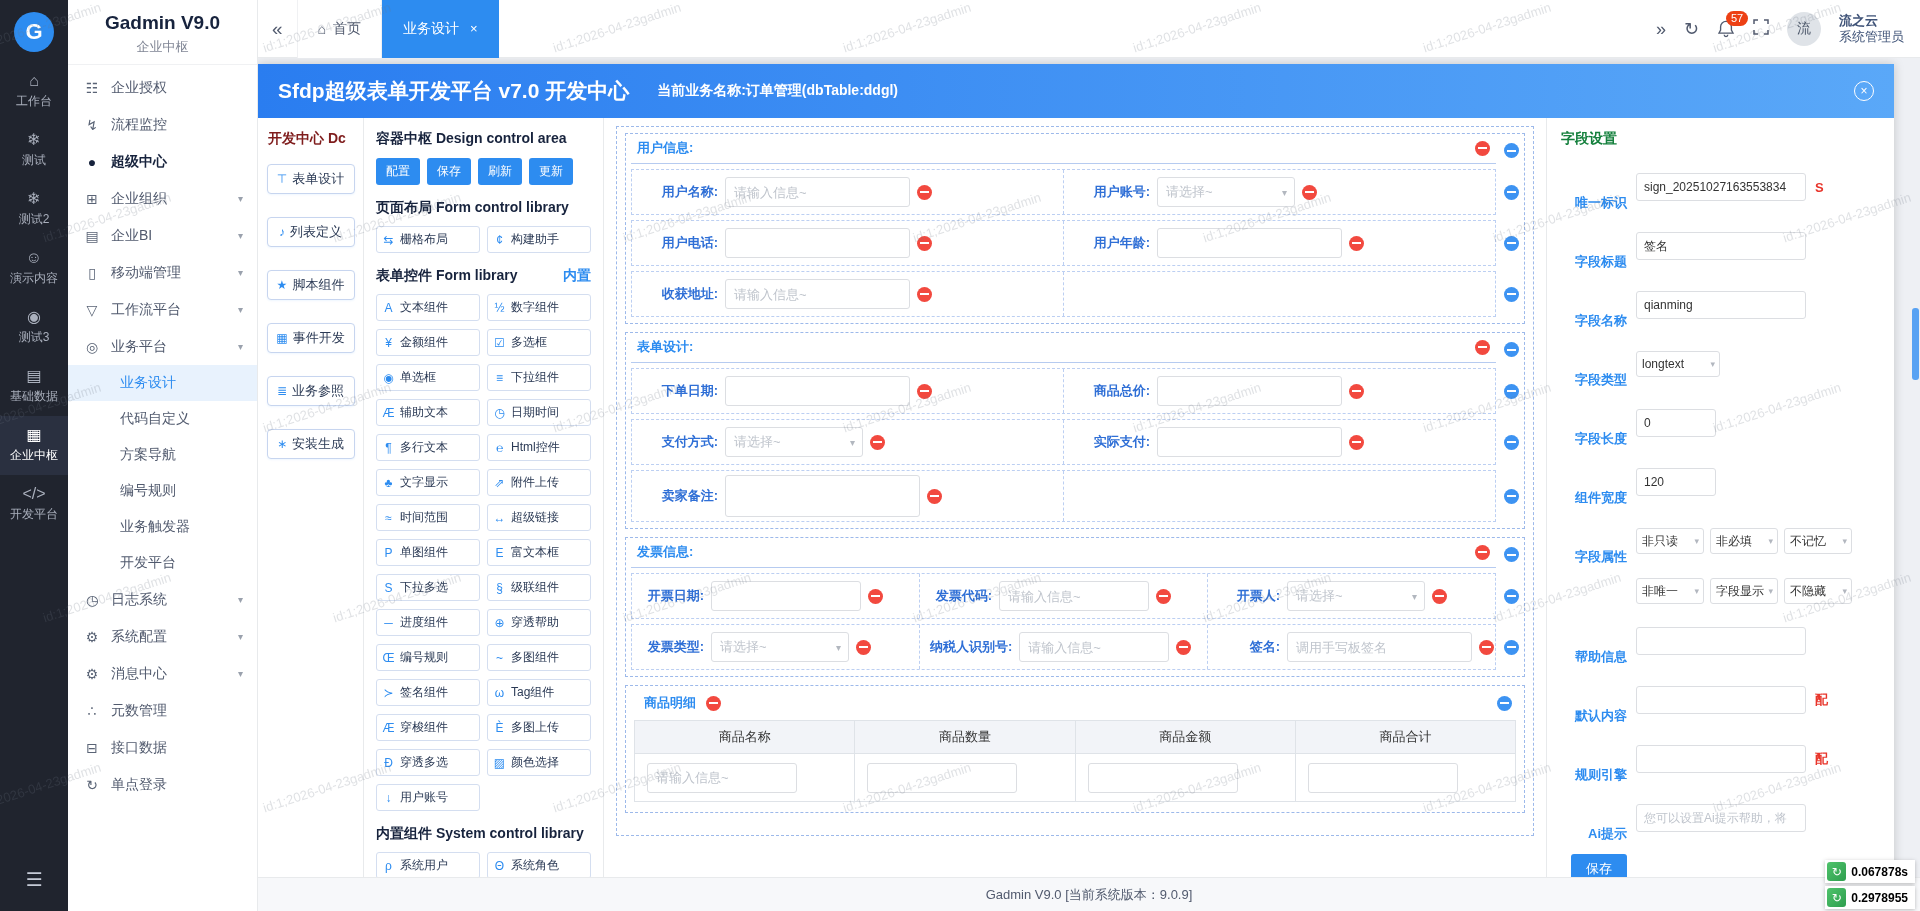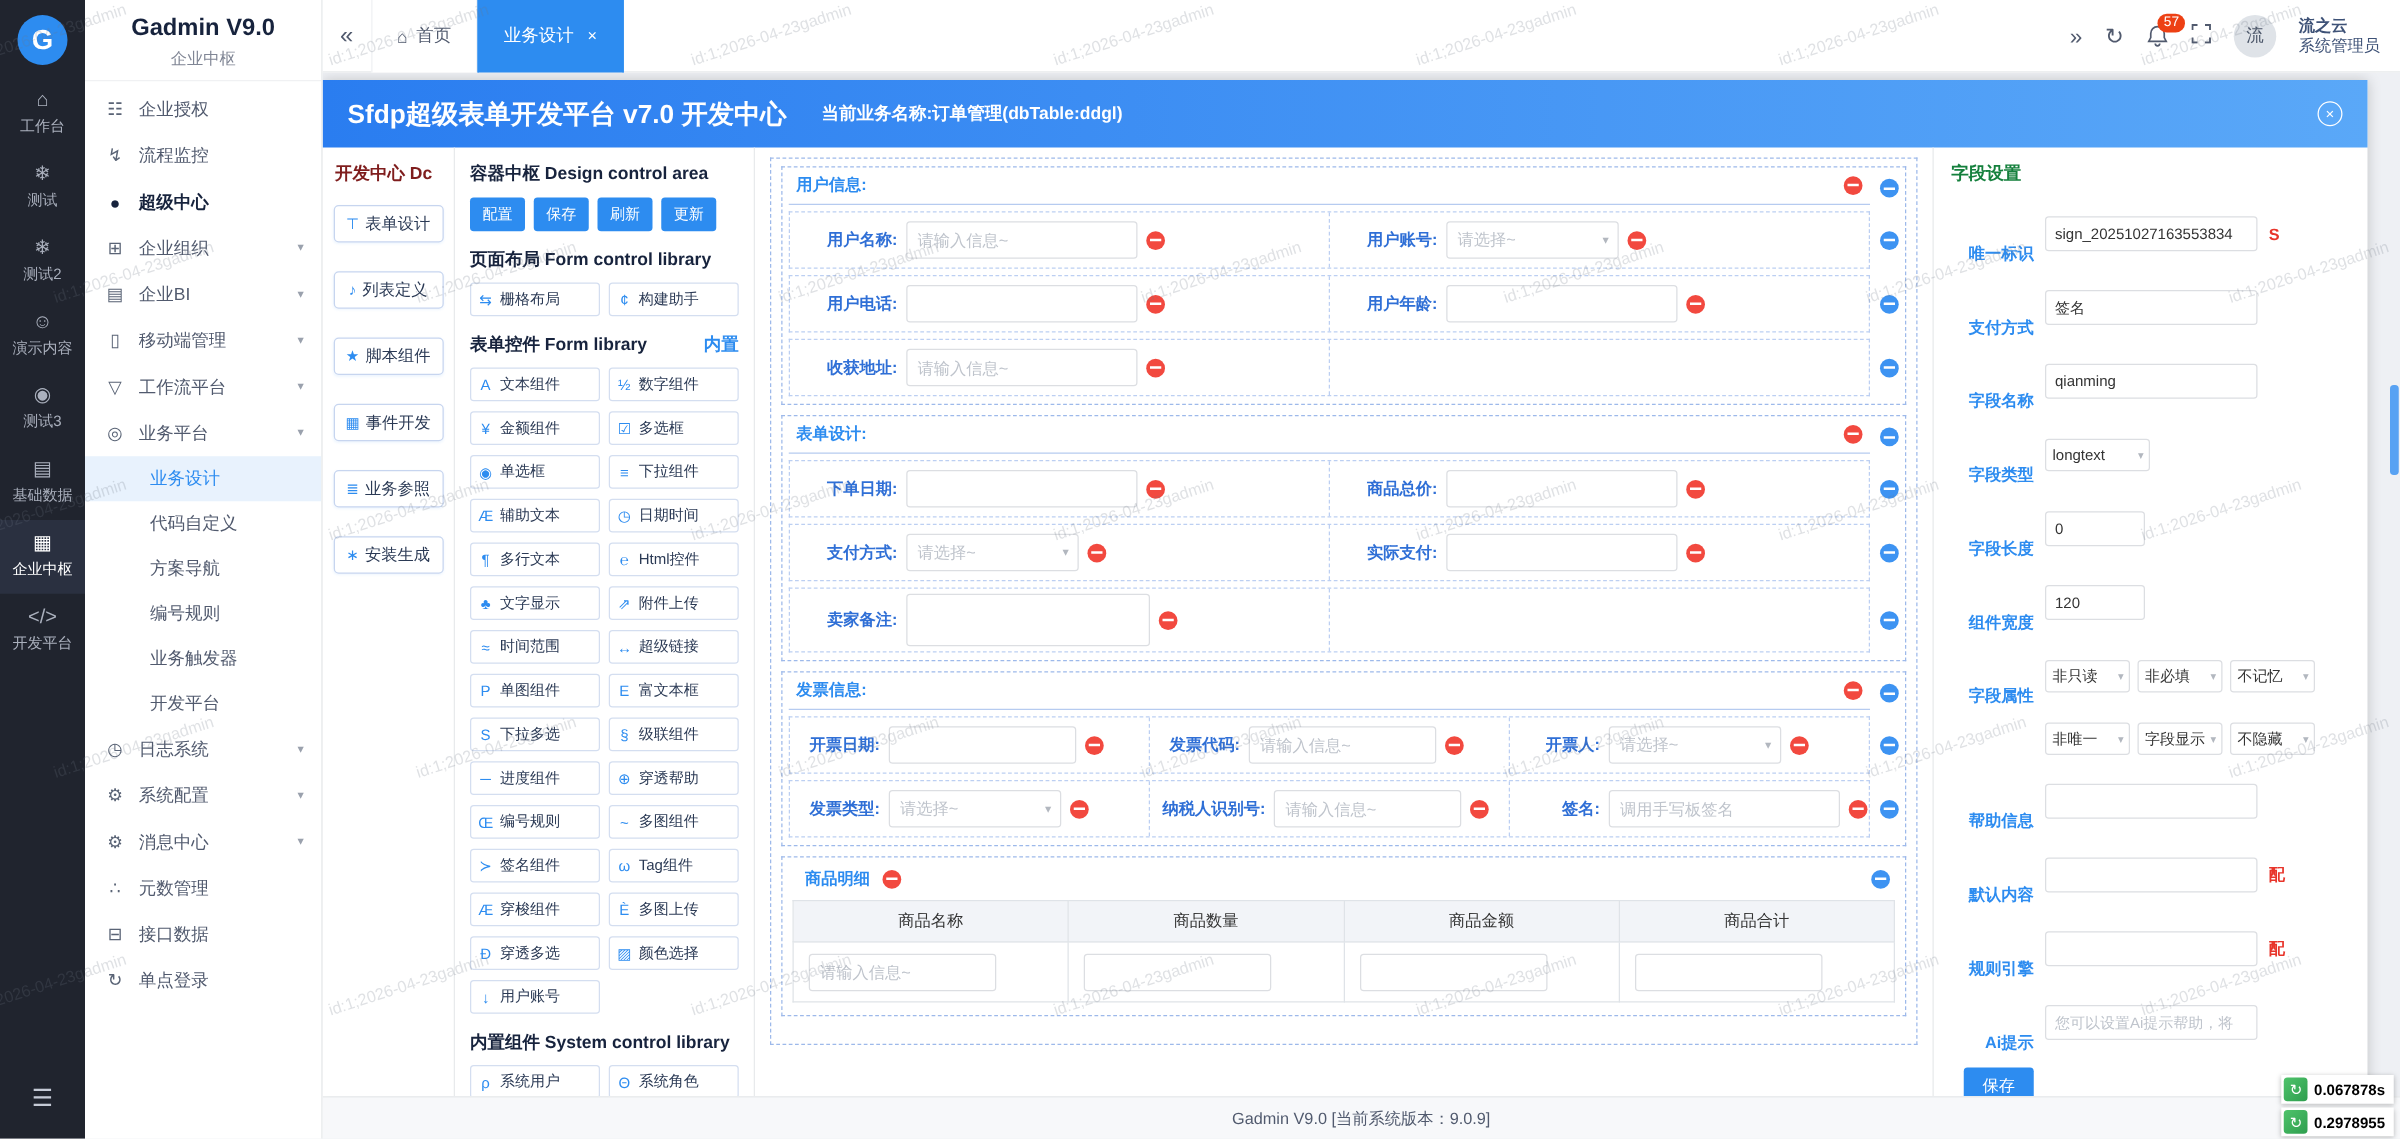--- a/index.html
+++ b/index.html
@@ -741,21 +741,21 @@
 
         <div class="settings">
           <div class="set-title">字段设置</div>
 
           <div class="set-row">
             <span class="set-label">唯一标识</span>
             <input class="set-inp" value="sign_20251027163553834" style="">
             <span class="red-mark">S</span>
           </div>
           <div class="set-row">
-            <span class="set-label">支付方式</span>
+            <span class="set-label">字段标题</span>
             <input class="set-inp" value="签名" style="">
           </div>
           <div class="set-row">
             <span class="set-label">字段名称</span>
             <input class="set-inp" value="qianming" style="">
           </div>
           <div class="set-row">
             <span class="set-label">字段类型</span>
             <div class="mini-sel" style="width:84px">
               <span>longtext</span>

